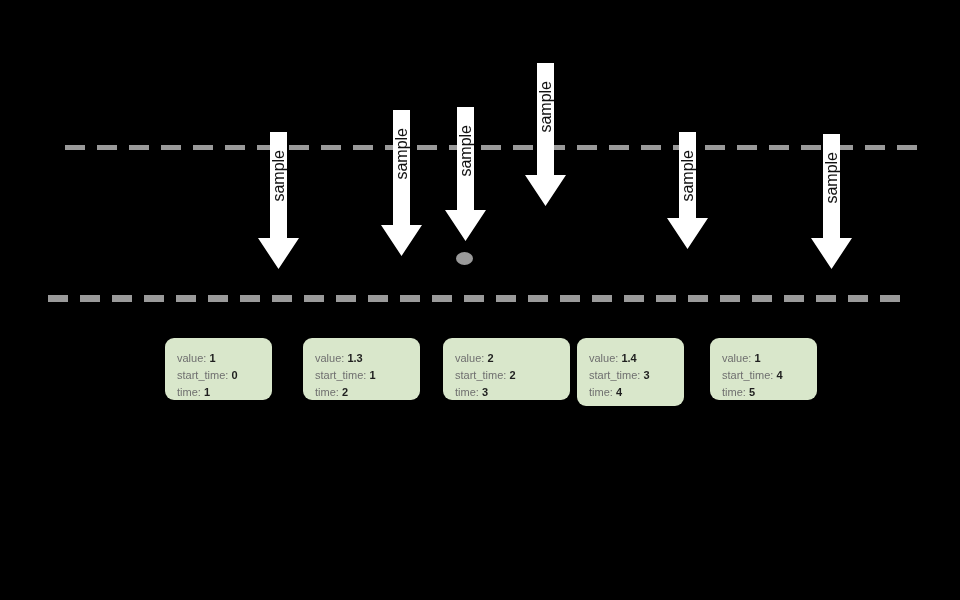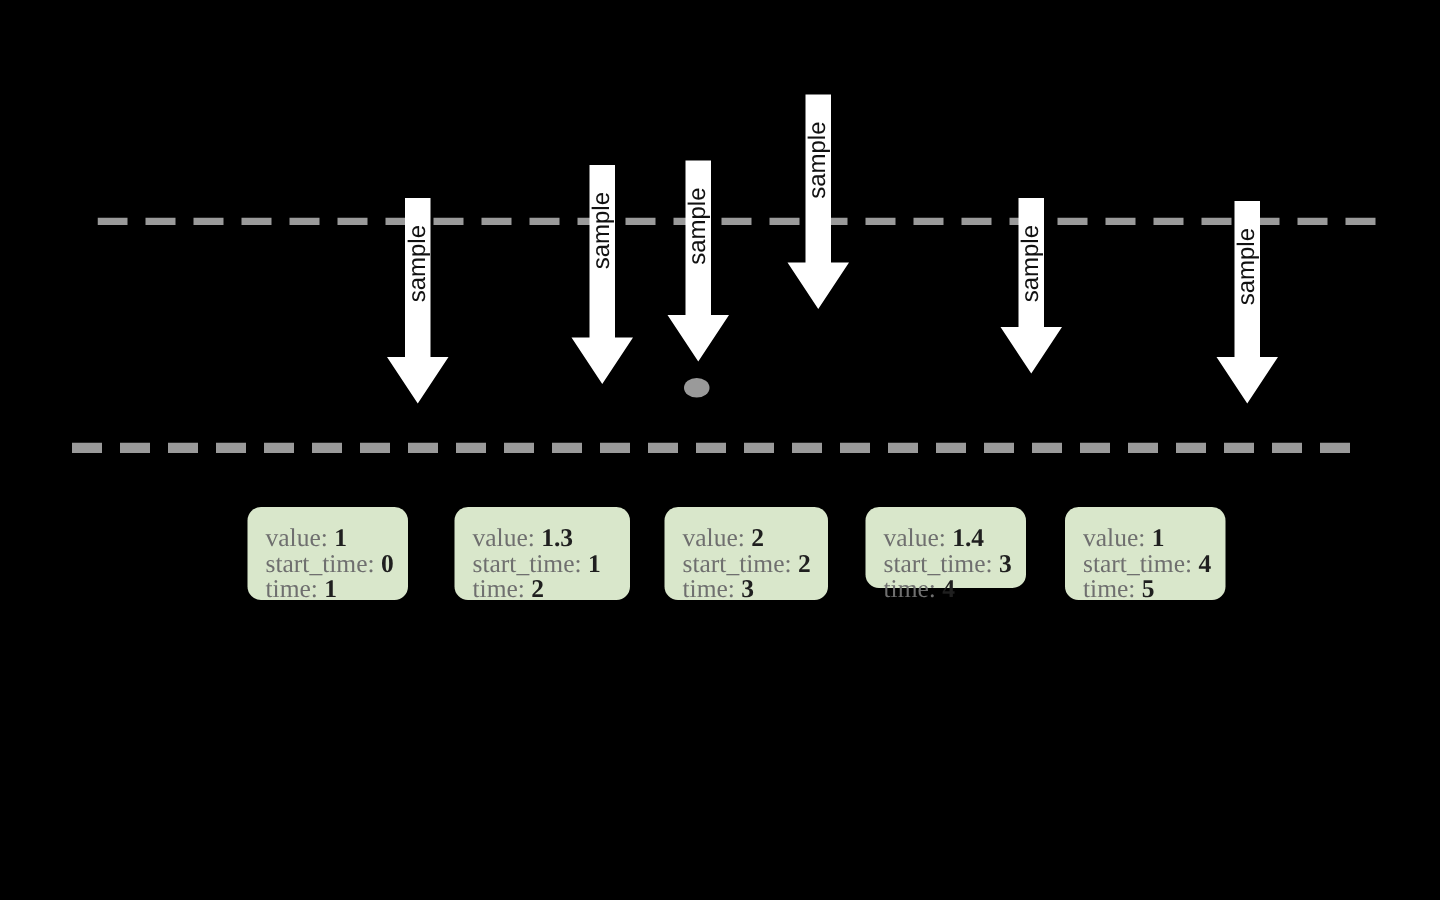--- a/index.html
+++ b/index.html
@@ -45,25 +45,24 @@
   }
 
   .record-box {
     position: absolute;
     background: #d9e7cb;
     border-radius: 9px;
     box-sizing: border-box;
     padding: 12px 0 0 12px;
   }
   .record-line {
-    font-size: 17px;
+    font-size: 11px;
     line-height: 17px;
     color: #6f6f6f;
     white-space: nowrap;
-    font-family: Liberation Serif, serif;
   }
   .record-line .rv {
     color: #1f1f1f;
     font-weight: bold;
   }
 </style>
 </head>
 <body>
 
 <div id="canvas">
@@ -128,26 +127,26 @@
       <div class="record-box" style="left: 165px; top: 338px; width: 107px; height: 62px;">
         <div class="record-line"><span class="rk">value: </span><span class="rv">1</span></div>
         <div class="record-line"><span class="rk">start_time: </span><span class="rv">0</span></div>
         <div class="record-line"><span class="rk">time: </span><span class="rv">1</span></div>
       </div>
       <div class="record-box" style="left: 303px; top: 338px; width: 117px; height: 62px;">
         <div class="record-line"><span class="rk">value: </span><span class="rv">1.3</span></div>
         <div class="record-line"><span class="rk">start_time: </span><span class="rv">1</span></div>
         <div class="record-line"><span class="rk">time: </span><span class="rv">2</span></div>
       </div>
-      <div class="record-box" style="left: 443px; top: 338px; width: 109px; height: 62px;">
+      <div class="record-box" style="left: 443px; top: 338px; width: 127px; height: 62px;">
         <div class="record-line"><span class="rk">value: </span><span class="rv">2</span></div>
         <div class="record-line"><span class="rk">start_time: </span><span class="rv">2</span></div>
         <div class="record-line"><span class="rk">time: </span><span class="rv">3</span></div>
       </div>
-      <div class="record-box" style="left: 577px; top: 338px; width: 107px; height: 54px;">
+      <div class="record-box" style="left: 577px; top: 338px; width: 107px; height: 68px;">
         <div class="record-line"><span class="rk">value: </span><span class="rv">1.4</span></div>
         <div class="record-line"><span class="rk">start_time: </span><span class="rv">3</span></div>
         <div class="record-line"><span class="rk">time: </span><span class="rv">4</span></div>
       </div>
       <div class="record-box" style="left: 710px; top: 338px; width: 107px; height: 62px;">
         <div class="record-line"><span class="rk">value: </span><span class="rv">1</span></div>
         <div class="record-line"><span class="rk">start_time: </span><span class="rv">4</span></div>
         <div class="record-line"><span class="rk">time: </span><span class="rv">5</span></div>
       </div>
     </div>

